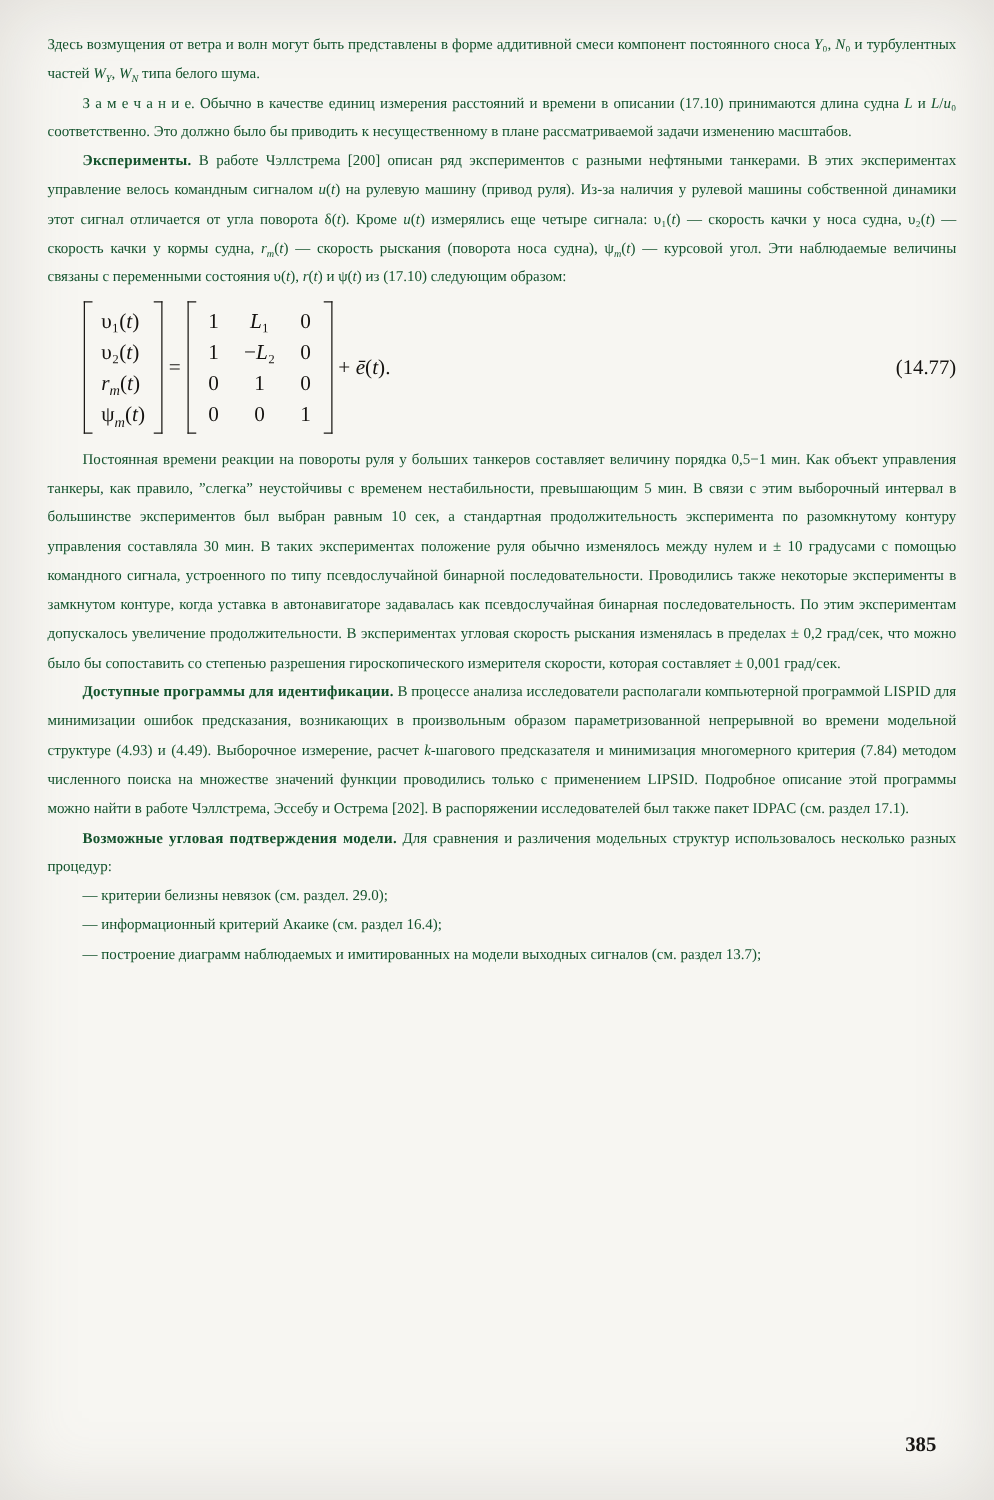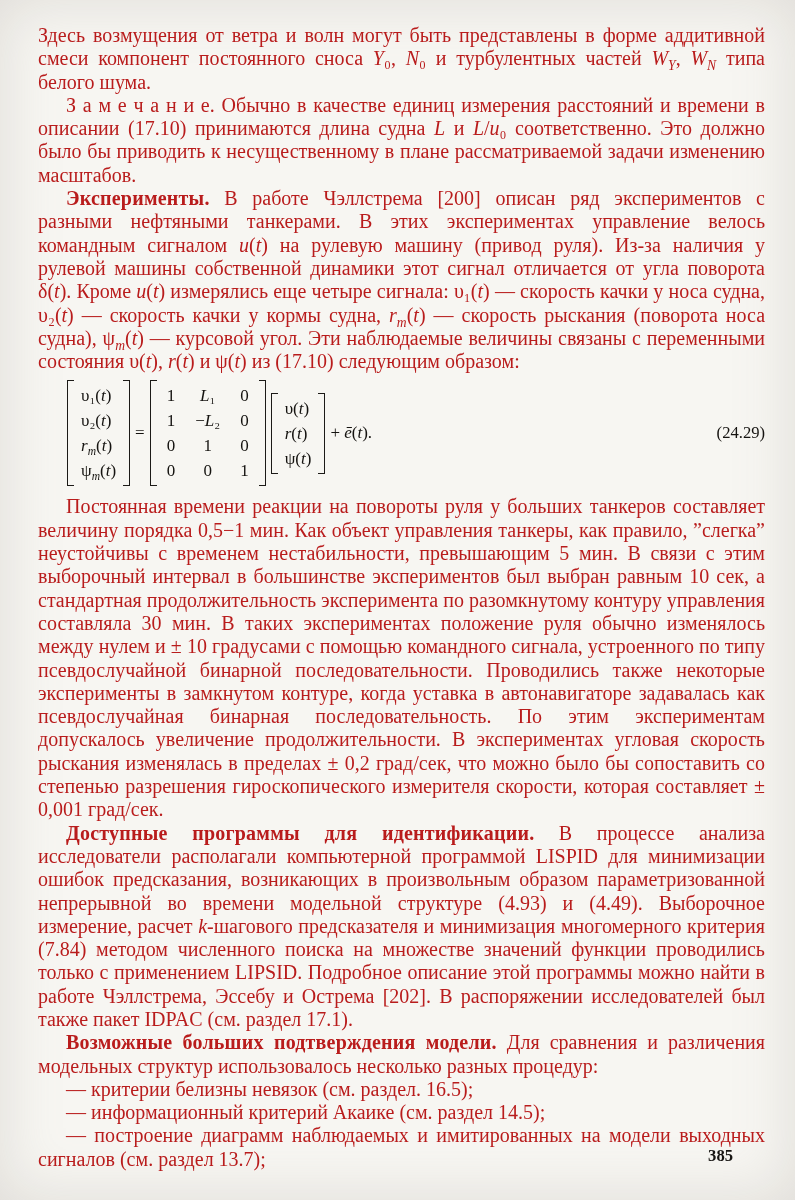--- a/index.html
+++ b/index.html
@@ -12,24 +12,24 @@
   .page {
     width:795px; height:1200px;
     background:#f7f6f2;
     box-shadow: inset 0 0 60px rgba(150,145,135,.25);
     color:#151310;
     padding:24px 32px 0 38px;
     position:relative;
   }
   .textcol { width:727px; }
   p {
-    font-size:20px;
+    font-size:12px;
     line-height:23.3px;
     text-align:justify;
-    color:#b91c1c;
+    color:#14532d;
   }
   p.indent { text-indent:28px;font-family:Liberation Serif, serif; }
   sub { font-size:68%; line-height:0; }
   b { letter-spacing:.2px; }
 
   
   .equation-row {
     display:flex; align-items:center;
     margin:7px 0 9px 0;
     font-size:17px;
@@ -46,21 +46,21 @@
   .vec > div { line-height:25px; white-space:nowrap; }
   .matrix {
     display:grid; grid-template-columns:repeat(3,auto);
     column-gap:20px; padding:3px 10px;
   }
   .matrix span { text-align:center; line-height:25px; }
   .eq-tail { white-space:nowrap; }
   .eq-num { margin-left:auto; font-size:16.6px; }
 
   .page-number {
-    position:absolute; right:62px; bottom:34px;
+    position:absolute; right:46px; bottom:34px;
     font-size:16.6px; font-weight:bold; color:#171513;
   }
 </style>
 </head>
 <body>
 
 <div class="page">
   <div class="textcol">
 
     <p>Здесь возмущения от ветра и волн могут быть представлены в форме аддитивной смеси компонент постоянного сноса <i>Y</i>₀, <i>N</i>₀ и турбулентных частей <i>W<sub>Y</sub></i>, <i>W<sub>N</sub></i> типа белого шума.</p>
@@ -87,36 +87,29 @@
             <span>−<i>L</i>₂</span>
             <span>0</span>
             <span>0</span>
             <span>1</span>
             <span>0</span>
             <span>0</span>
             <span>0</span>
             <span>1</span>
           </div>
         </div>
-        <div class="brk">
-          <div class="vec">
-            <div>υ(<i>t</i>)</div>
-            <div><i>r</i>(<i>t</i>)</div>
-            <div>ψ(<i>t</i>)</div>
-          </div>
-        </div>
         <span class="eq-tail">+ <i>ē</i>(<i>t</i>).</span>
       </div>
-      <span class="eq-num">(24.29)</span>
+      <span class="eq-num">(14.77)</span>
     </div>
 
     <p class="indent">Постоянная времени реакции на повороты руля у больших танкеров составляет величину порядка 0,5−1 мин. Как объект управления танкеры, как правило, ”слегка” неустойчивы с временем нестабильности, превышающим 5 мин. В связи с этим выборочный интервал в большинстве экспериментов был выбран равным 10 сек, а стандартная продолжительность эксперимента по разомкнутому контуру управления составляла 30 мин. В таких экспериментах положение руля обычно изменялось между нулем и ± 10 градусами с помощью командного сигнала, устроенного по типу псевдослучайной бинарной последовательности. Проводились также некоторые эксперименты в замкнутом контуре, когда уставка в автонавигаторе задавалась как псевдослучайная бинарная последовательность. По этим экспериментам допускалось увеличение продолжительности. В экспериментах угловая скорость рыскания изменялась в пределах ± 0,2 град/сек, что можно было бы сопоставить со степенью разрешения гироскопического измерителя скорости, которая составляет ± 0,001 град/сек.</p>
     <p class="indent"><b>Доступные программы для идентификации.</b> В процессе анализа исследователи располагали компьютерной программой LISPID для минимизации ошибок предсказания, возникающих в произвольным образом параметризованной непрерывной во времени модельной структуре (4.93) и (4.49). Выборочное измерение, расчет <i>k</i>-шагового предсказателя и минимизация многомерного критерия (7.84) методом численного поиска на множестве значений функции проводились только с применением LIPSID. Подробное описание этой программы можно найти в работе Чэллстрема, Эссебу и Острема [202]. В распоряжении исследователей был также пакет IDPAC (см. раздел 17.1).</p>
-    <p class="indent"><b>Возможные больших подтверждения модели.</b> Для сравнения и различения модельных структур использовалось несколько разных процедур:</p>
+    <p class="indent"><b>Возможные угловая подтверждения модели.</b> Для сравнения и различения модельных структур использовалось несколько разных процедур:</p>
 
-    <p class="indent">— критерии белизны невязок (см. раздел. 16.5);</p>
-    <p class="indent">— информационный критерий Акаике (см. раздел 14.5);</p>
+    <p class="indent">— критерии белизны невязок (см. раздел. 29.0);</p>
+    <p class="indent">— информационный критерий Акаике (см. раздел 16.4);</p>
     <p class="indent">— построение диаграмм наблюдаемых и имитированных на модели выходных сигналов (см. раздел 13.7);</p>
 
   </div>
 
   <div class="page-number">385</div>
 </div>
 
 </body></html>

